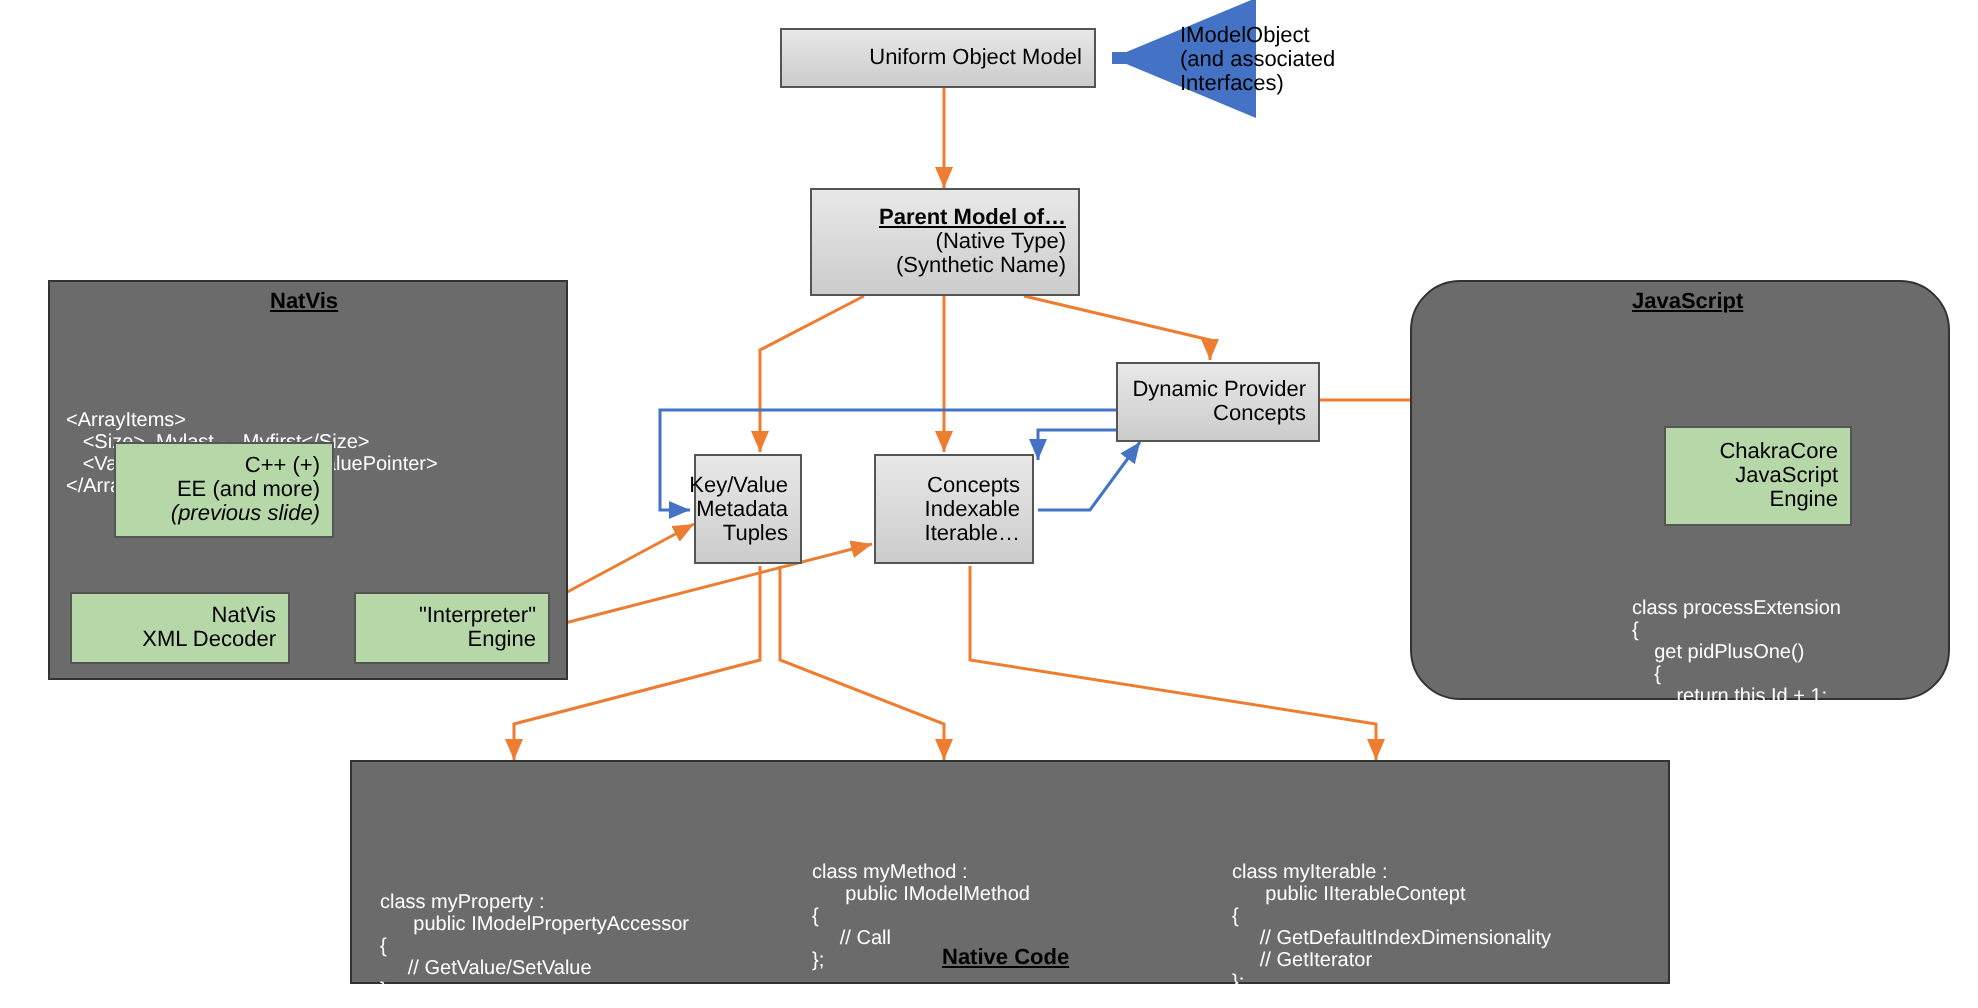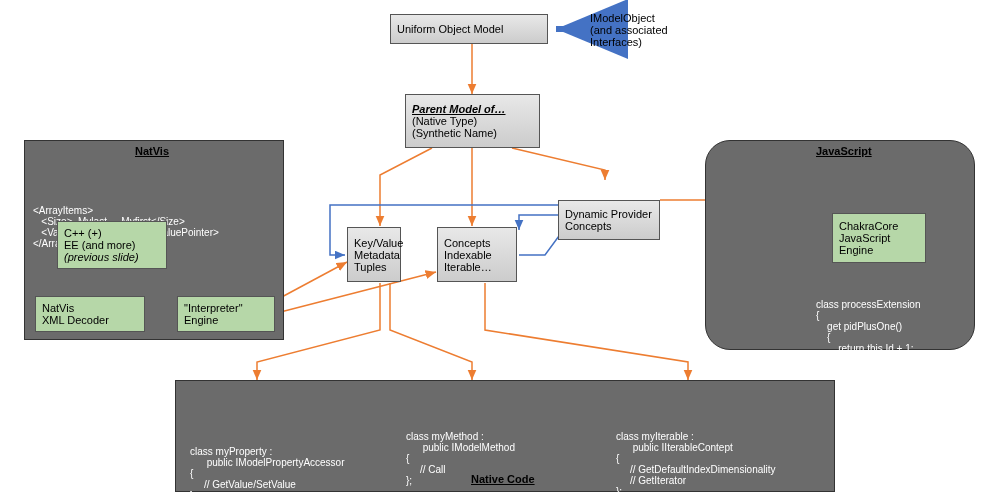--- a/index.html
+++ b/index.html
@@ -12,21 +12,21 @@
     position: relative;
     background: #fff;
   }
   .box {
     position: absolute;
     border: 1px solid #555;
     text-align: center;
     display: flex;
     flex-direction: column;
     justify-content: center;
-    align-items: flex-start;
+    align-items: flex-end;
     padding: 4px 6px;
   }
   .gray-box {
     background: linear-gradient(#e8e8e8, #cccccc);
   }
   .green-box {
     background: #b6d7a8;
   }
   .panel {
     position: absolute;
@@ -48,21 +48,20 @@
     position: absolute;
     margin-top: 40px;
   }
   .annotation {
     position: absolute;
     font-size: 11px;
     color: #000;
   }
   .parent-title {
     font-weight: bold;
-    font-style: italic;
     text-decoration: underline;
   }
   svg.connectors {
     position: absolute;
     top: 0; left: 0;
     width: 989px; height: 504px;
     pointer-events: none;
   }
 </style>
 </head>
@@ -129,21 +128,21 @@
   <div>(and associated</div>
   <div>Interfaces)</div>
 </div>
 
 <div class="box gray-box" style="left:405px; top:94px; width:135px; height:54px;">
   <span class="parent-title">Parent Model of…</span>
   <span>(Native Type)</span>
   <span>(Synthetic Name)</span>
 </div>
 
-<div class="box gray-box" style="left:558px; top:181px; width:102px; height:40px;margin-top:19px;">
+<div class="box gray-box" style="left:558px; top:181px; width:102px; height:40px;">
   <span>Dynamic Provider</span>
   <span>Concepts</span>
 </div>
 
 <div class="box gray-box" style="left:347px; top:227px; width:54px; height:55px;">
   <span>Key/Value</span>
   <span>Metadata</span>
   <span>Tuples</span>
 </div>
 

